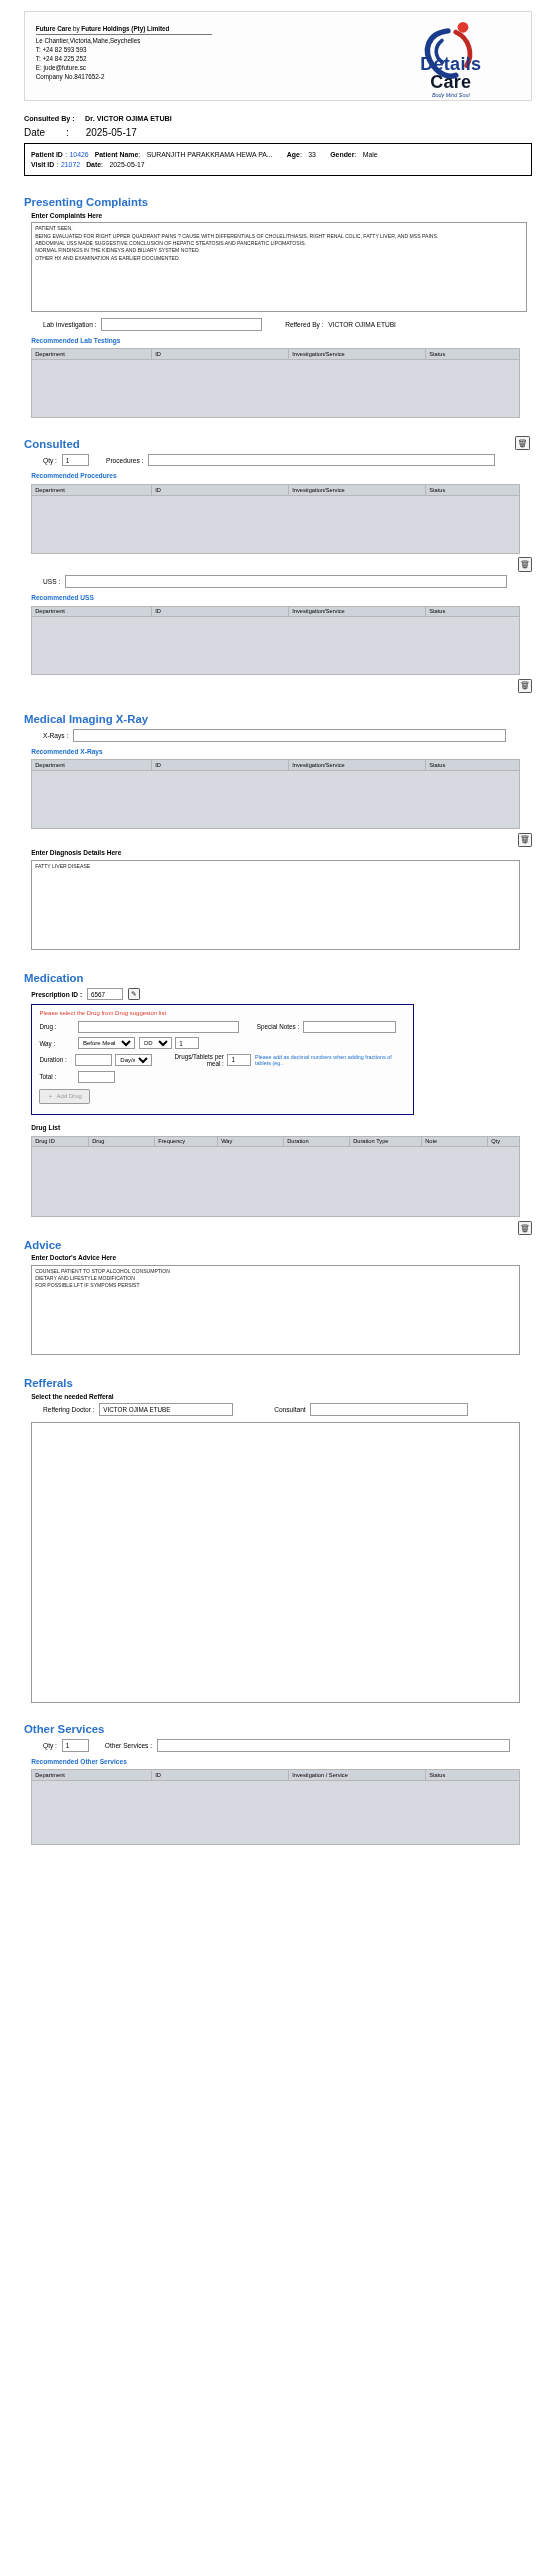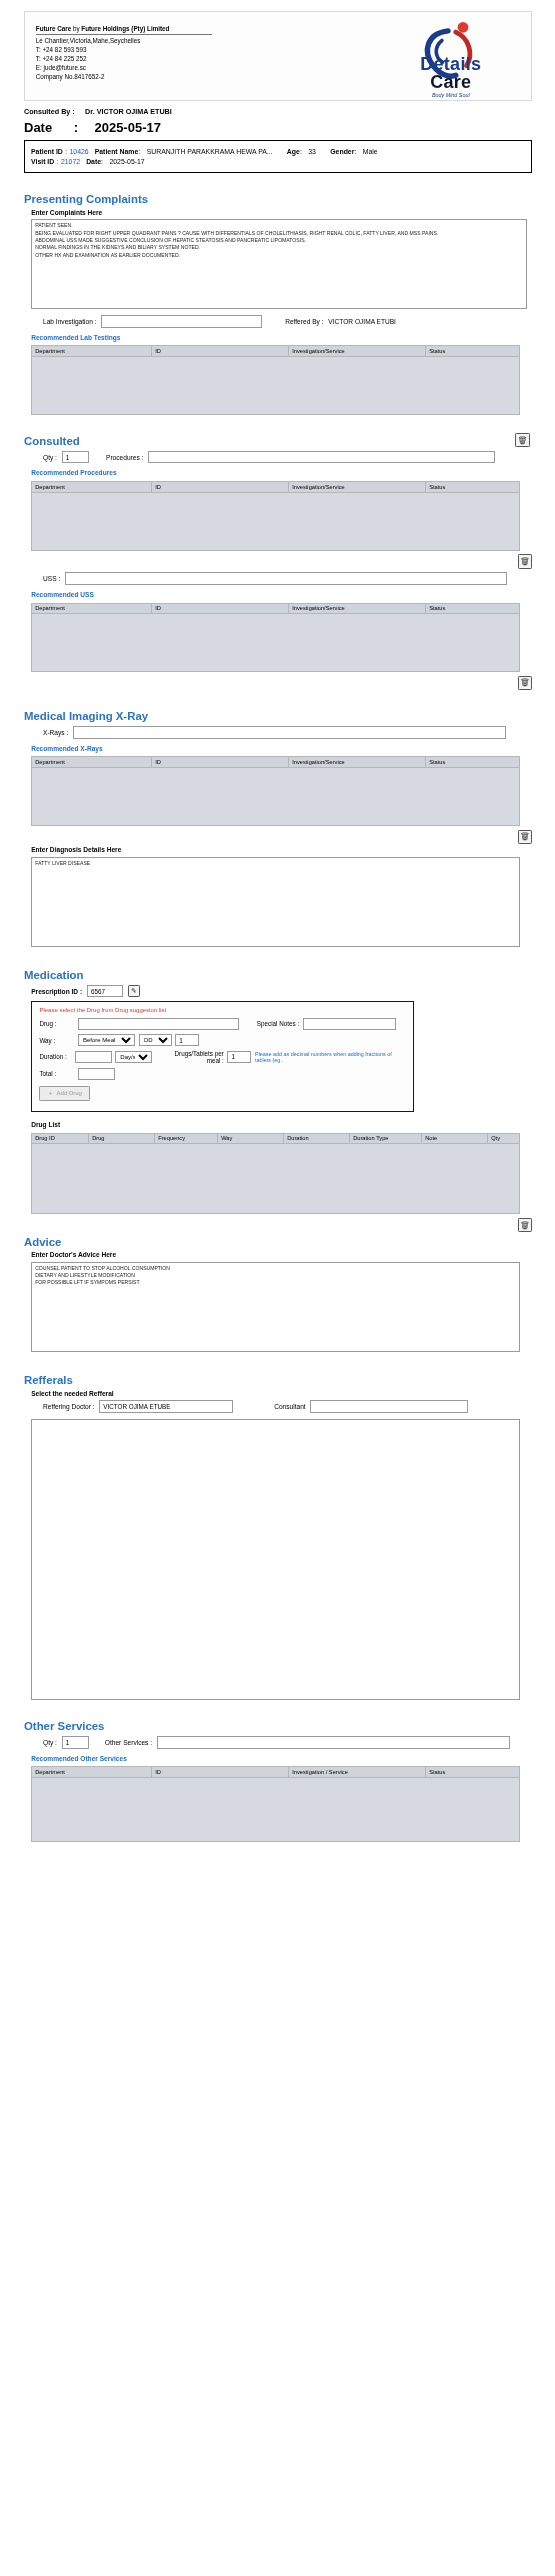--- a/index.html
+++ b/index.html
@@ -51,29 +51,29 @@
   .logo-text {
     text-align: center;
     line-height: 1;
   }
   .logo-future { font-size: 18px; color: #1b3c8c; font-weight: bold; letter-spacing: 0.3px; }
   .logo-care { font-size: 18px; color: #0f172a; font-weight: bold; letter-spacing: 0.3px; }
   .logo-tag { font-size: 5.4px; color: #1b3c8c; font-style: italic; margin-top: 1.8px; }
 
   
   .consult-row {
-    margin-top: 6px;
+    margin-top: 13px;
     font-size: 7.2px;
     font-weight: bold;
   }
   .consult-row .val { margin-left: 8.4px; }
   .date-row {
     margin-top: 4.8px;
-    font-size: 13px;
-    font-weight: bold;
+    font-size: 10px;
+    font-weight: normal;
   }
   .date-row .colon { display: inline-block; width: 35px; }
 
   
   .patient-box {
     margin-top: 4.8px;
     border: 0.6px solid #000;
     padding: 4.8px 6px;
     font-size: 6.9px;
   }

